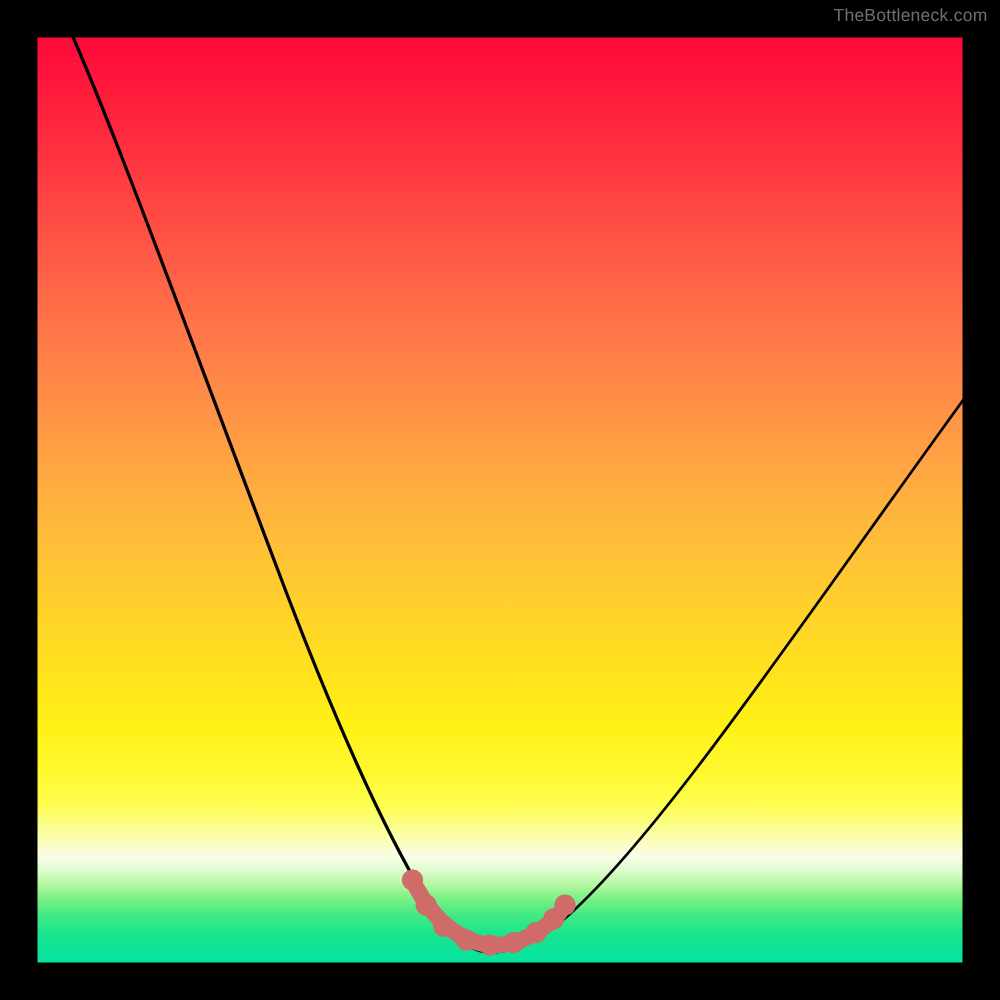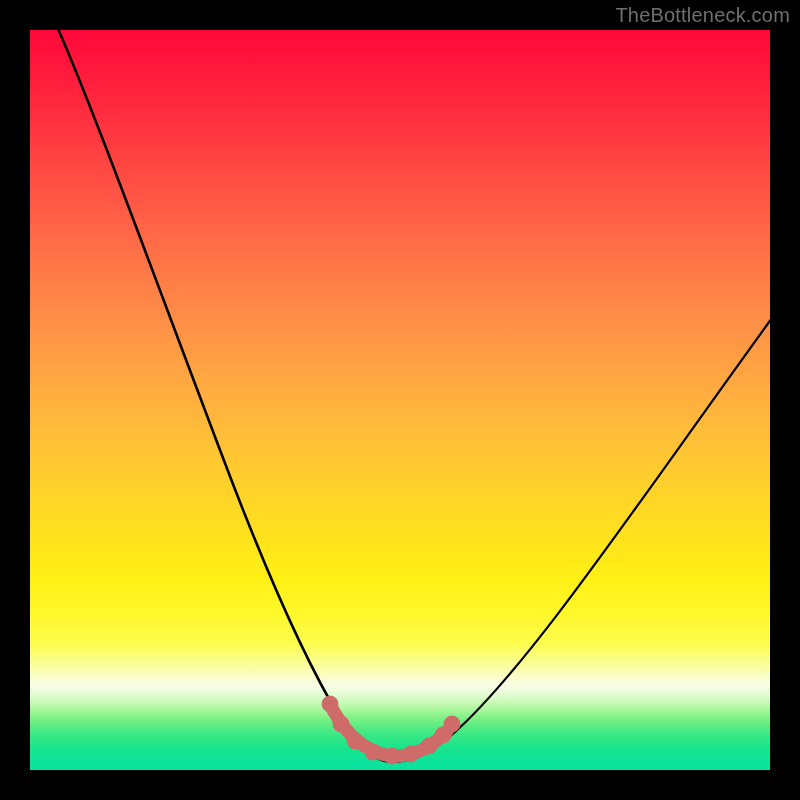--- a/index.html
+++ b/index.html
@@ -56,21 +56,21 @@
     top: 0;
     width: 740px;
     height: 740px;
     overflow: visible;
   }
   .watermark {
     position: absolute;
     top: 4px;
     right: 10px;
     color: #6f6f6f;
-    font-size: 20px;
+    font-size: 14px;
     letter-spacing: 0.2px;
     font-weight: 400;
   }
 </style>
 </head>
 <body>
 
 <div class="stage">
   <div class="watermark">TheBottleneck.com</div>
 

